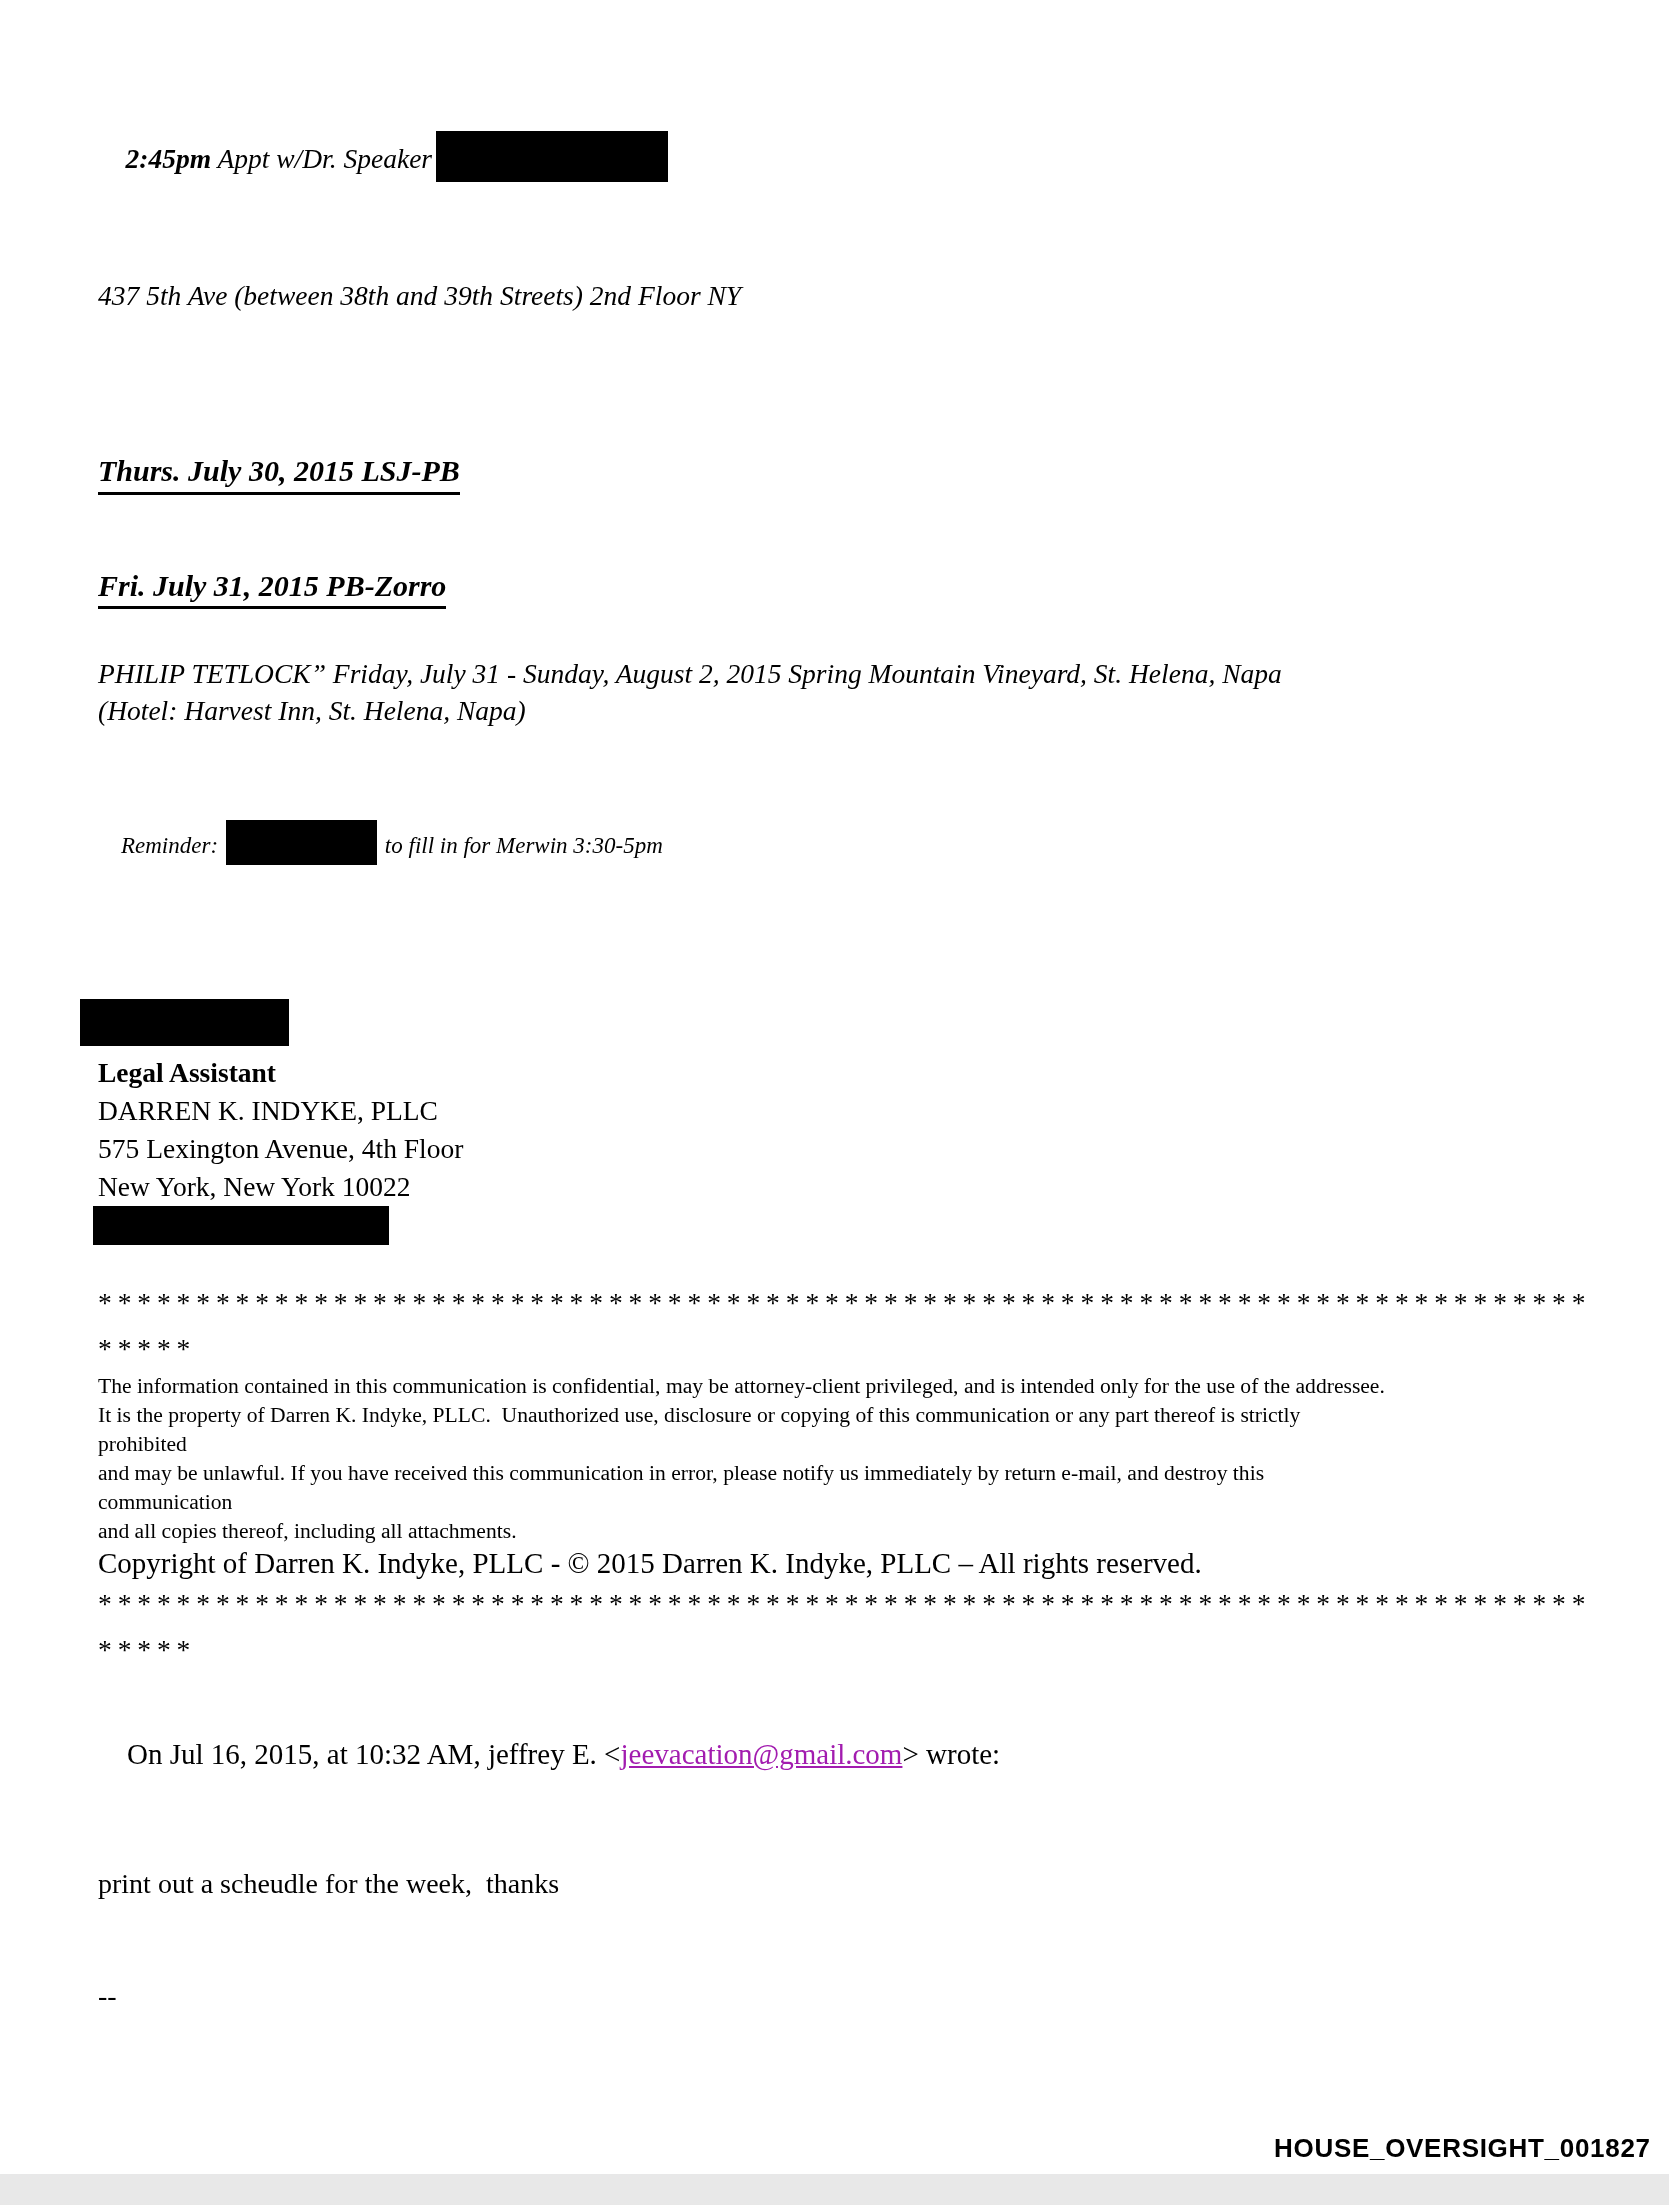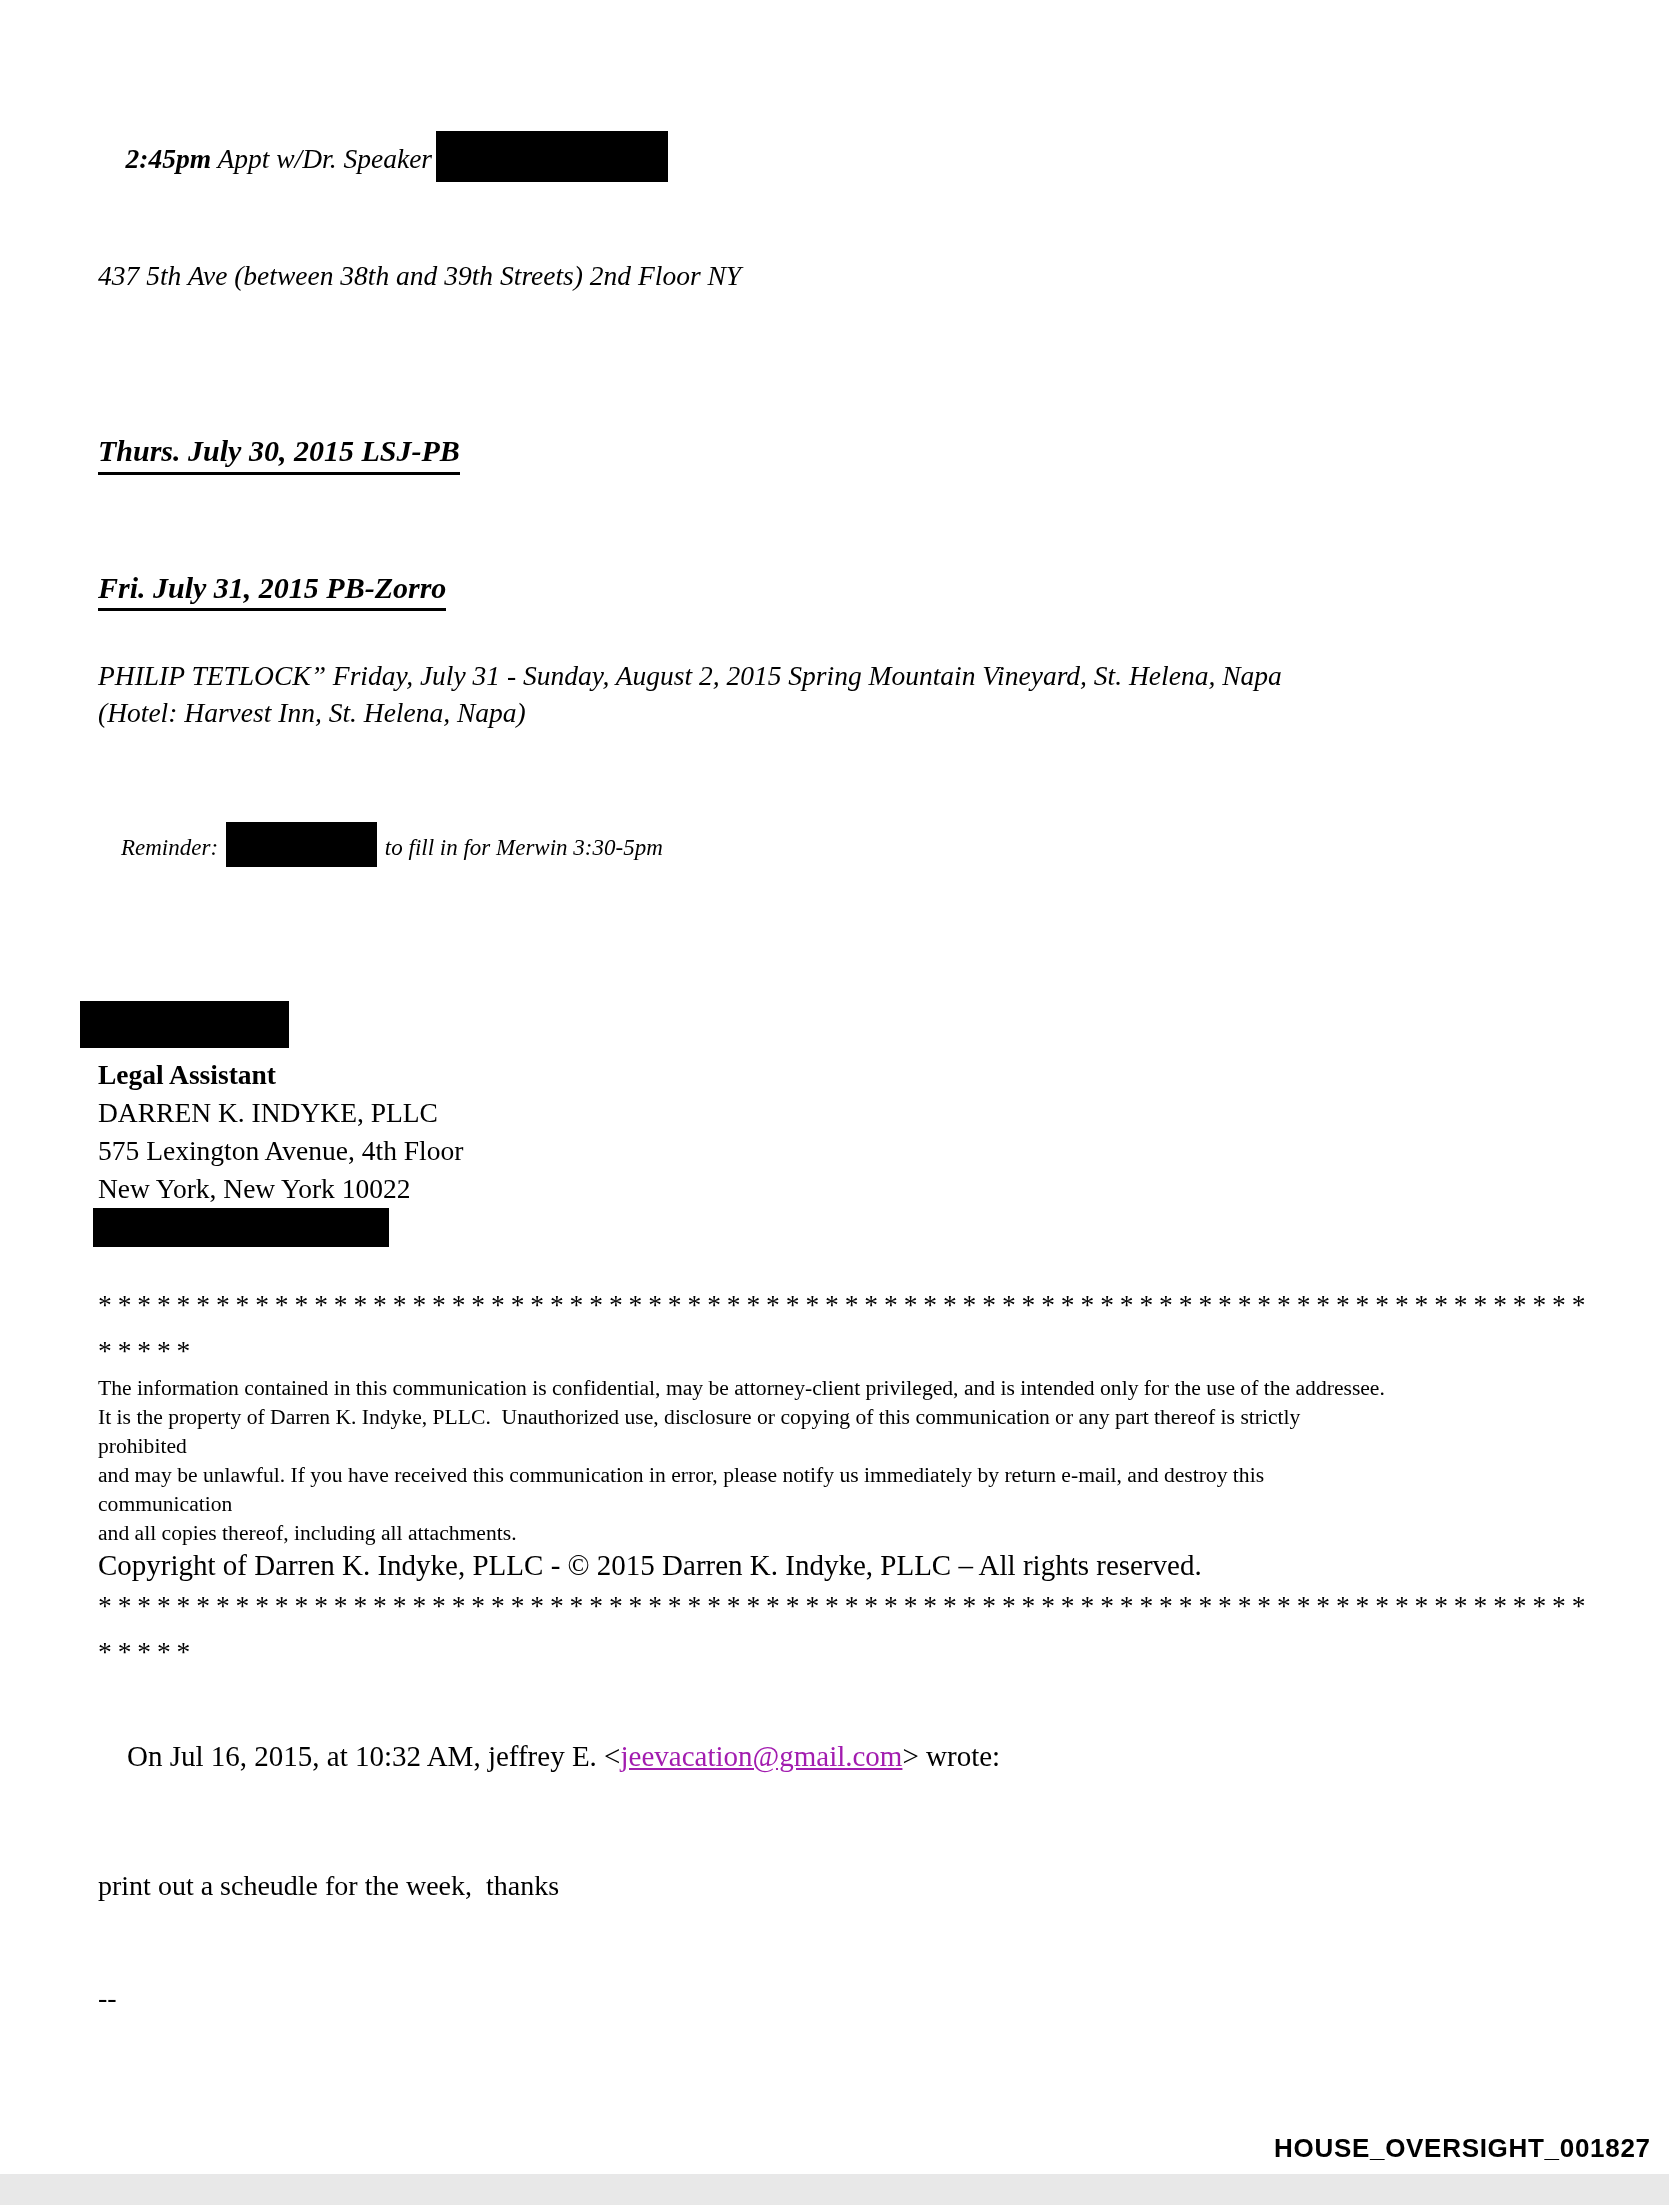--- a/index.html
+++ b/index.html
@@ -12,23 +12,23 @@
     box-sizing:border-box;
     padding:92px 0 0 98px;
     overflow:hidden;
   }
   .line{white-space:pre;}
   .it{font-style:italic;}
   .b{font-weight:bold;}
 
   
   .appt{font-size:27.5px;line-height:39px;}
-  .addr{font-size:27.5px;line-height:34px;margin-top:38px;font-style:italic;}
+  .addr{font-size:27.5px;line-height:34px;margin-top:58px;font-style:italic;}
   .heading{margin-top:139px;font-size:30px;line-height:37px;}
-  .heading.h2{margin-top:94px;text-decoration:underline;}
+  .heading.h2{margin-top:72px;text-decoration:underline;}
   .heading .hu{display:inline-block;border-bottom:3.9px solid #000;padding-bottom:2.6px;font-weight:bold;font-style:italic;white-space:pre;}
   .edge{margin-top:46px;font-size:27.5px;line-height:37px;}
   .rem2{margin-top:46px;font-size:23px;line-height:45px;}
 
   
   .redact{display:inline-block;background:#000;}
   .r-speaker{width:232px;height:51px;vertical-align:-14.4px;margin-left:3.9px;}
   .r-merwin{width:151px;height:45px;vertical-align:-11.8px;margin:0 7.9px;}
   .r-name{display:block;width:209px;height:47px;margin-left:-18.3px;margin-top:86px;}
   .r-phone{width:196px;height:43px;vertical-align:-11.8px;margin-left:9.2px;}

